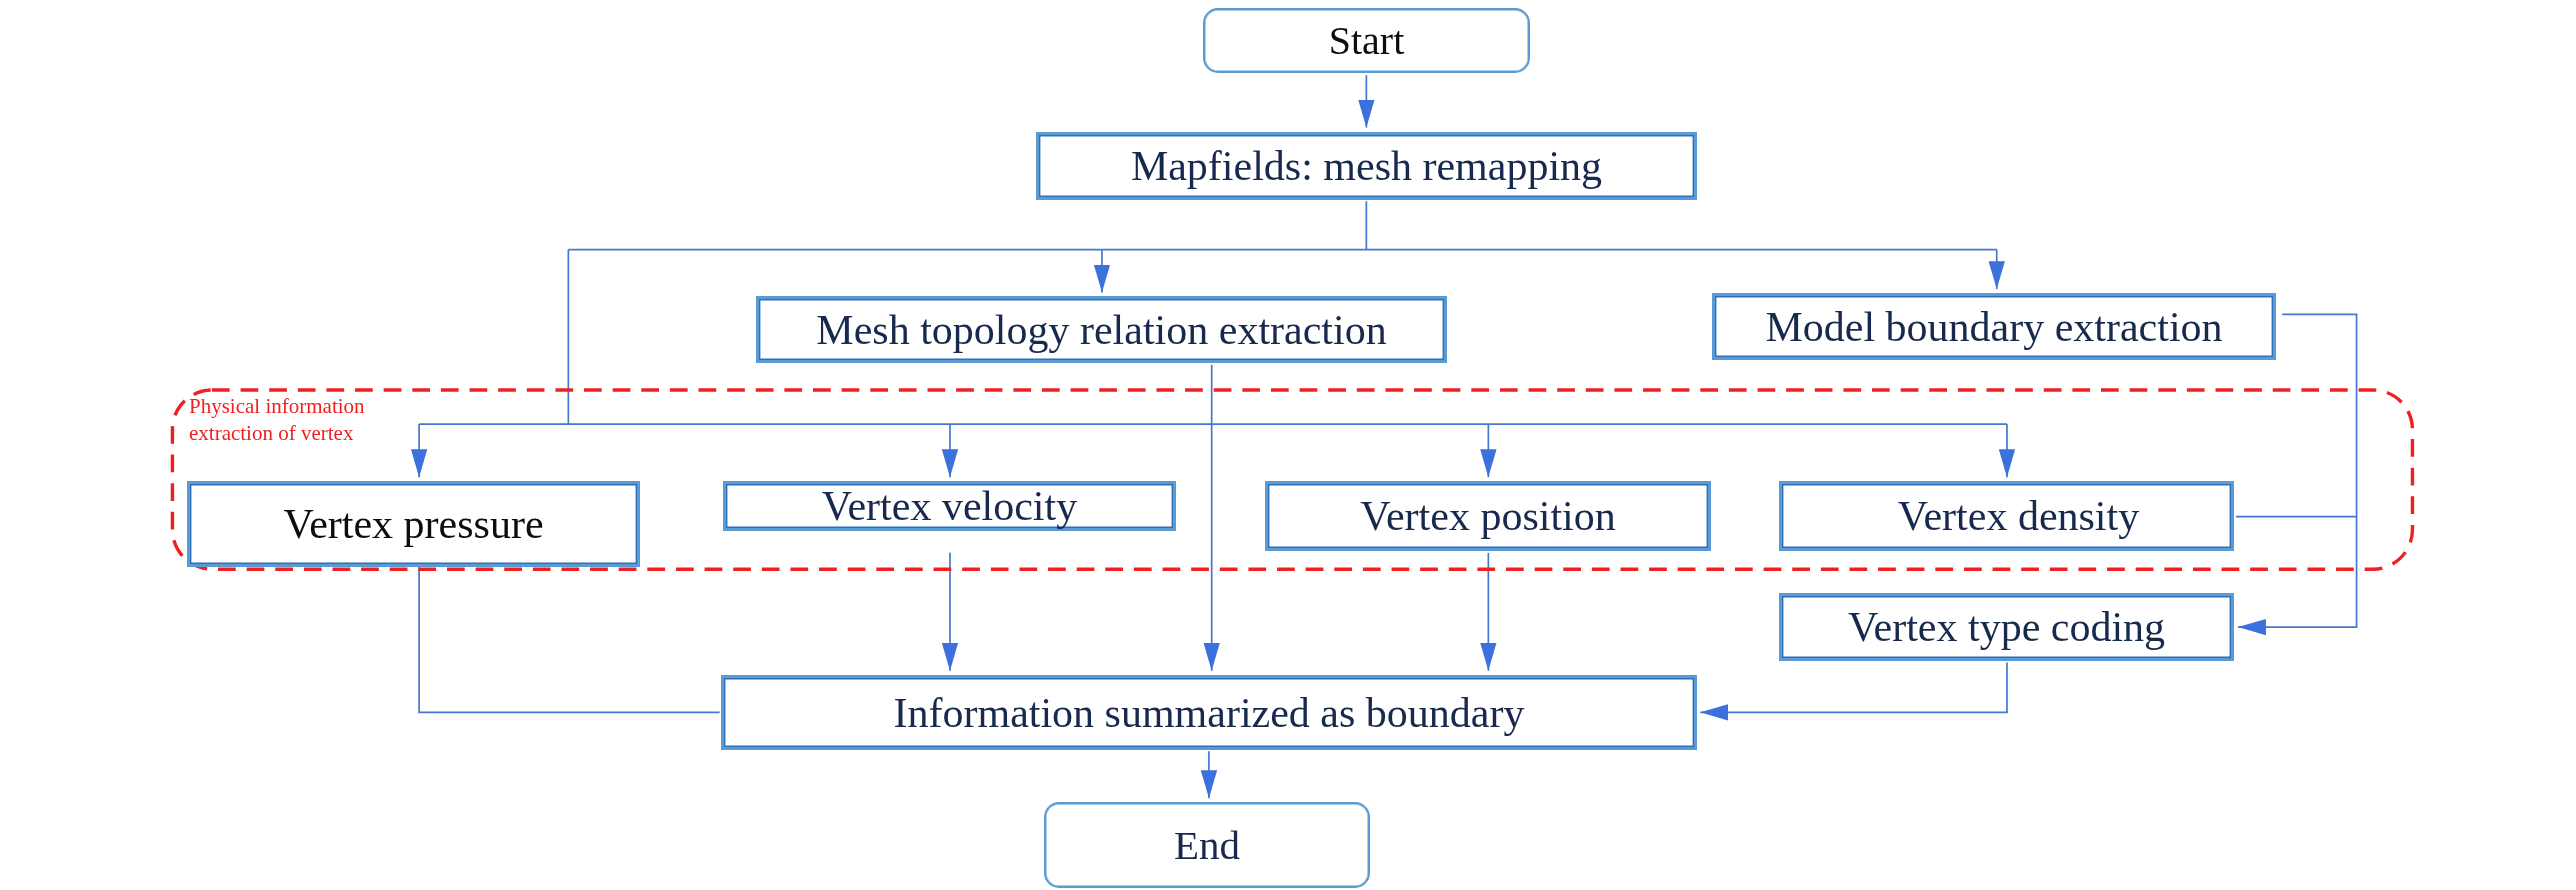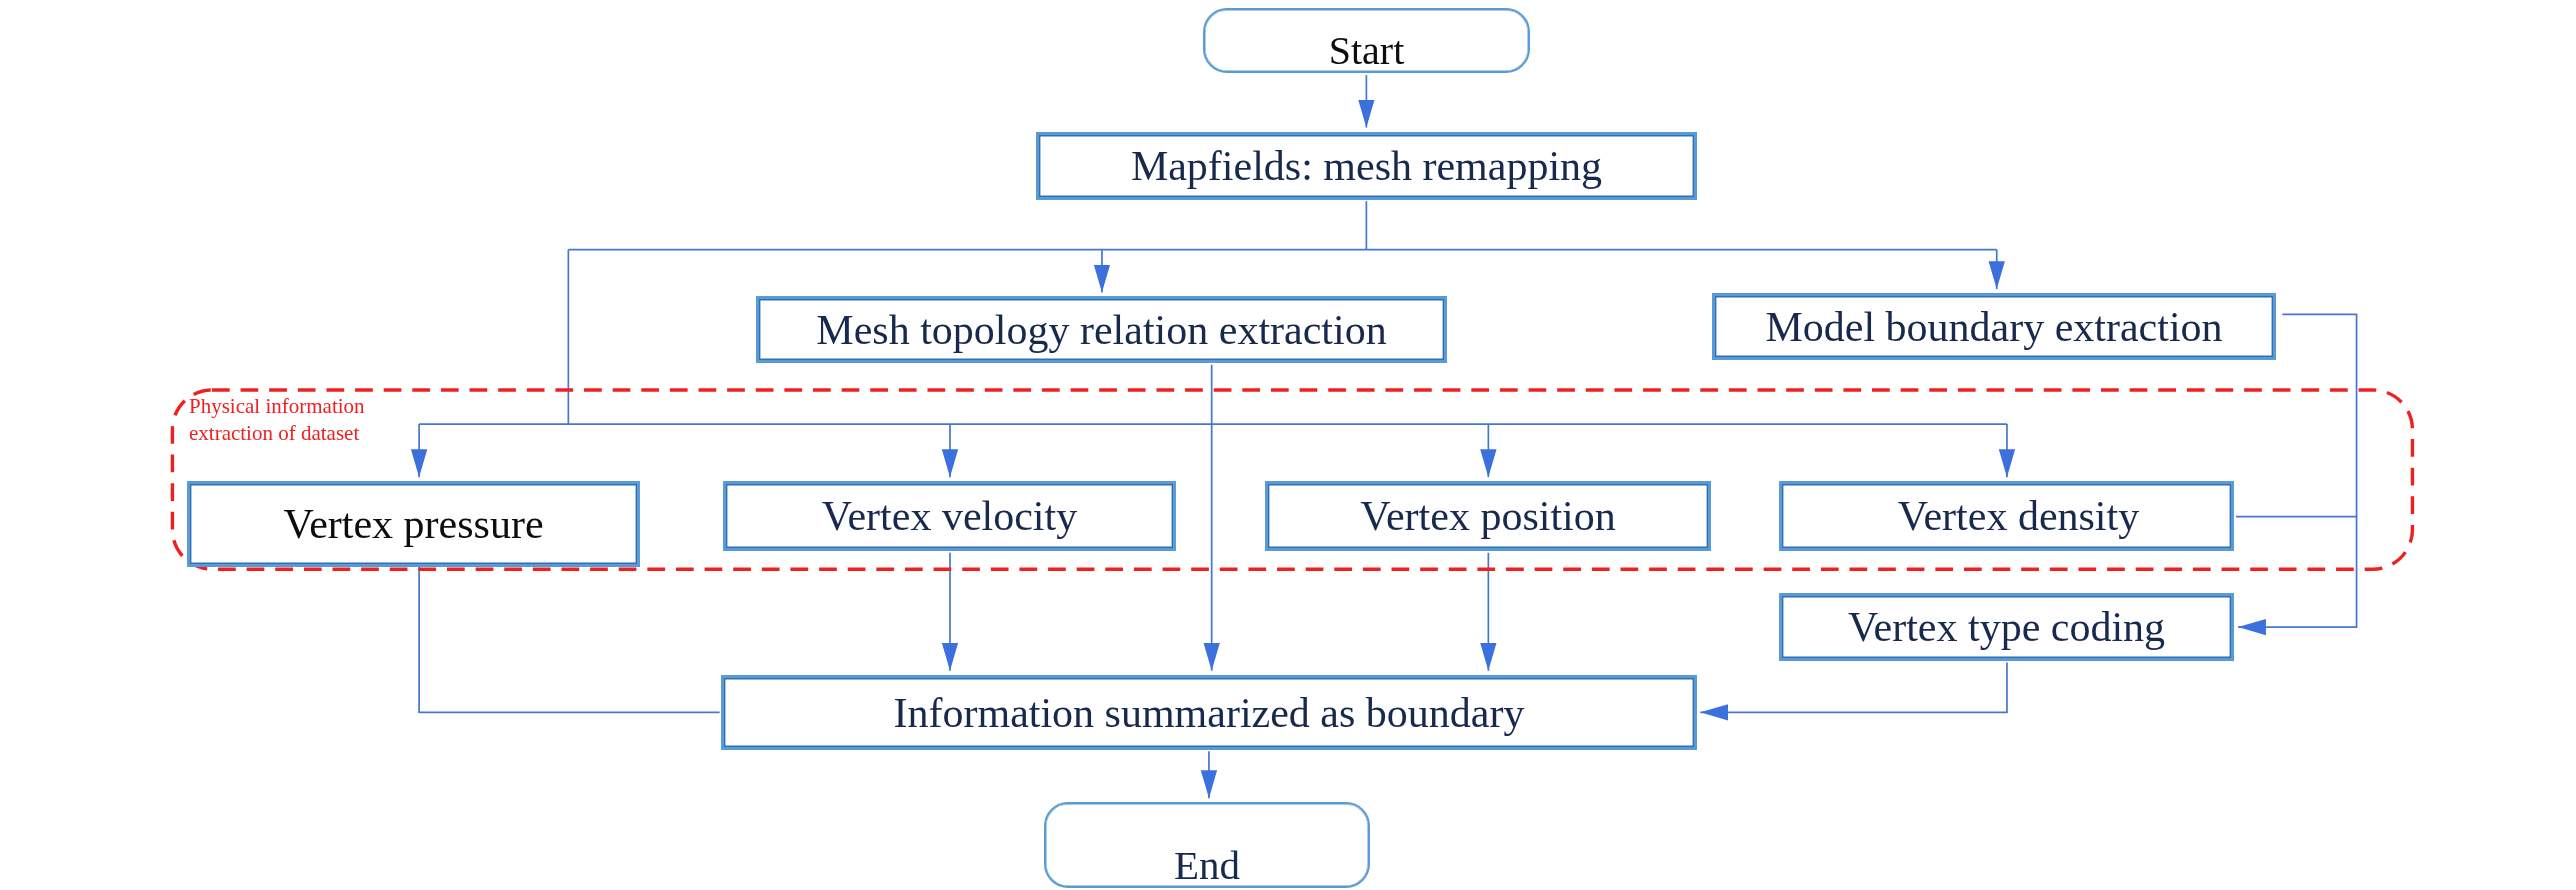--- a/index.html
+++ b/index.html
@@ -31,24 +31,23 @@
     display: flex;
     align-items: center;
     justify-content: center;
     text-align: center;
     font-size: 42px;
     color: #18294e;
     line-height: 1;
     white-space: nowrap;
   }
   .node.rounded {
-    border-radius: 24px;
+    border-radius: 15px;
     border-width: 2.7px;
     box-shadow: inset 0 0 0 0.7px #8fbade;
-    align-items: flex-end;
   }
   .node.black-text { color: #0d0d0d; }
   .annotation {
     position: absolute;
     left: 189px;
     top: 393px;
     color: #f12020;
     font-size: 21px;
     line-height: 27px;
     text-align: left;
@@ -120,21 +119,21 @@
   </div>
 
   <div class="node" style="left:1712px; top:293px; width:564px; height:67px;">
     <span>Model boundary extraction</span>
   </div>
 
   <div class="node black-text" style="left:187px; top:481px; width:453px; height:86px;">
     <span>Vertex pressure</span>
   </div>
 
-  <div class="node" style="left:723px; top:481px; width:453px; height:70px;">
+  <div class="node" style="left:723px; top:481px; width:453px; height:50px;">
     <span>Vertex velocity</span>
   </div>
 
   <div class="node" style="left:1265px; top:481px; width:446px; height:70px;">
     <span>Vertex position</span>
   </div>
 
   <div class="node" style="left:1779px; top:481px; width:455px; height:70px;padding-left:24px;">
     <span>Vertex density</span>
   </div>
@@ -146,17 +145,17 @@
   <div class="node" style="left:721px; top:675px; width:976px; height:75px;">
     <span>Information summarized as boundary</span>
   </div>
 
   <div class="node rounded" style="left:1044px; top:802px; width:326px; height:86px; font-size:41px;">
     <span>End</span>
   </div>
 
   <div class="annotation">
     <div>Physical information</div>
-    <div>extraction of dataset</div>
+    <div>extraction of vertex</div>
   </div>
 
 </div>
 
 
 </body></html>

